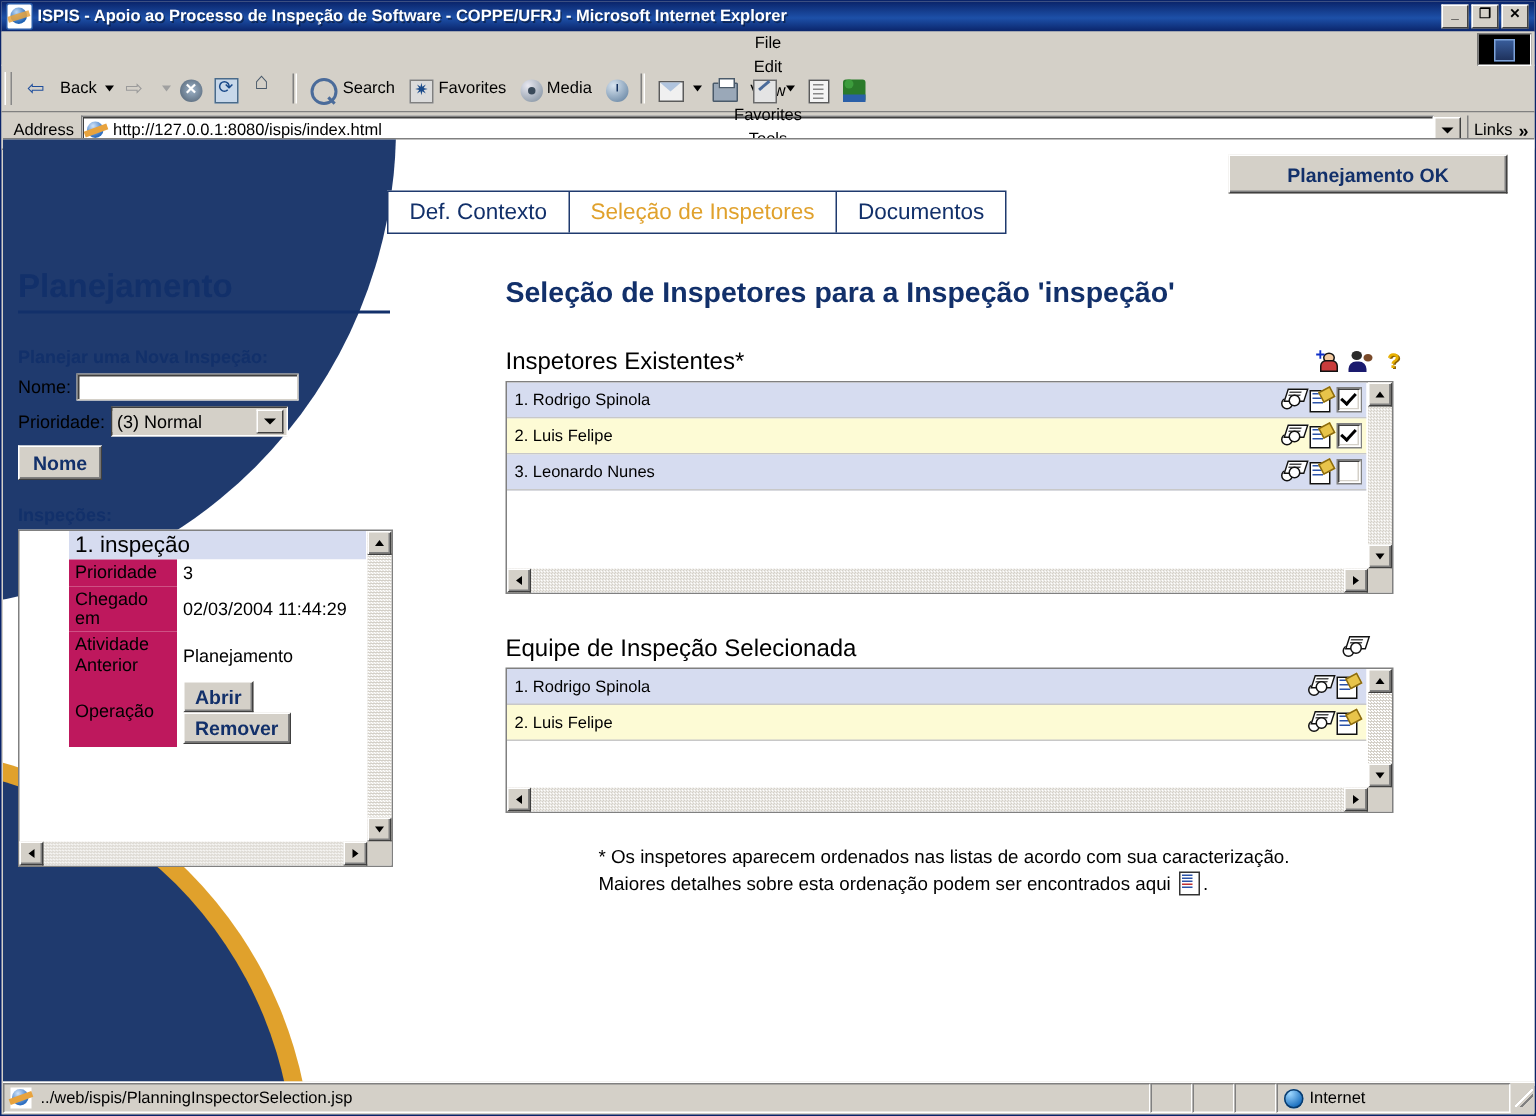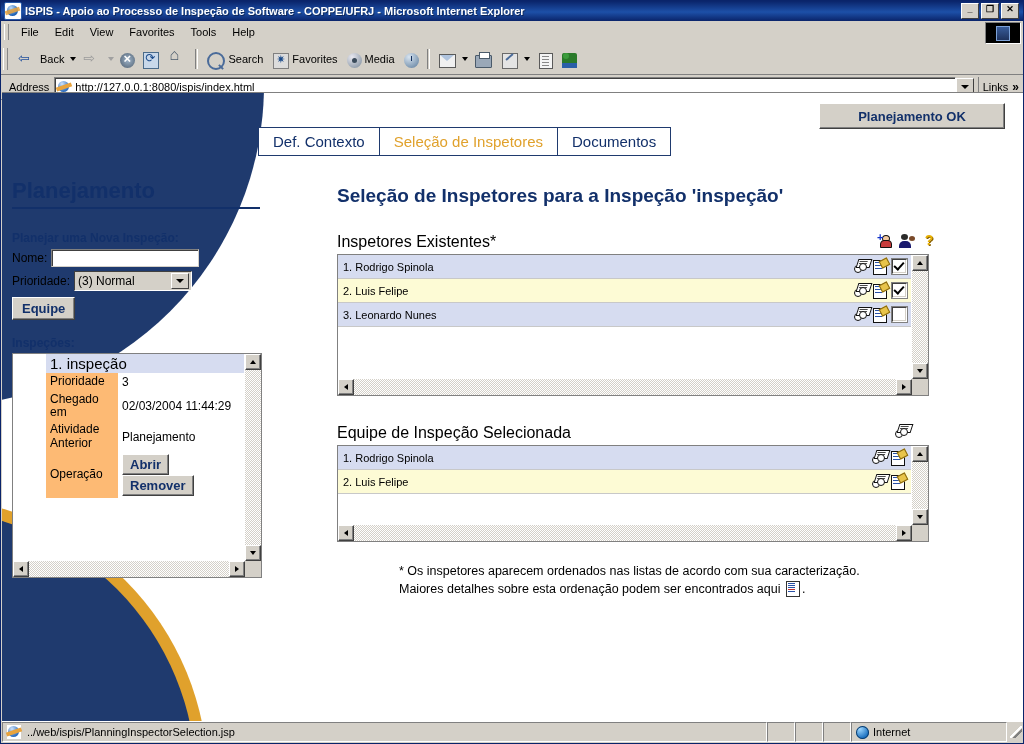--- a/index.html
+++ b/index.html
@@ -28,21 +28,21 @@
   .tb-btns{display:flex;gap:2px;padding-right:2px;}
   .tb-btn{width:16px;height:14px;background:#d4d0c8;
           border-top:1px solid #fff;border-left:1px solid #fff;
           border-right:1px solid #404040;border-bottom:1px solid #404040;
           position:relative;font-size:9px;color:#000;line-height:12px;text-align:center;
           font-family:"Liberation Sans",sans-serif;}
   .tb-btn span{position:relative;top:-1px;font-weight:bold;}
 
   
   .menubar{height:22px;background:#d4d0c8;display:flex;align-items:center;
-           border-bottom:1px solid #d4d0c8;position:relative;}
+           border-bottom:1px solid #d4d0c8;position:relative;flex-direction:column;}
   .grip{width:3px;height:16px;margin:0 4px 0 3px;
         border-left:1px solid #fff;border-right:1px solid #888;}
   .menu-item{padding:2px 8px;font-size:11px;color:#000;}
   .menu-logo{position:absolute;right:2px;top:1px;width:34px;height:20px;
              background:#000;border-top:1px solid #808080;border-left:1px solid #808080;
              border-right:1px solid #fff;border-bottom:1px solid #fff;
              display:flex;align-items:center;justify-content:center;overflow:hidden;}
   .menu-logo i{display:block;width:14px;height:15px;
                background:linear-gradient(180deg,#3a5f9e,#1d2f58);
                box-shadow:inset 0 0 0 1px #7da2d8;}
@@ -179,21 +179,21 @@
        box-shadow:inset -1px -1px 0 #808080;}
   .lp-insp{font-size:12px;font-weight:bold;color:#12306a;margin-top:16px;}
 
   
   .ibox{position:relative;width:250px;height:225px;margin-top:3px;
         border:1px solid #808080;background:#fff;box-sizing:border-box;}
   .ibox-body{position:absolute;left:0;top:0;right:17px;bottom:17px;overflow:hidden;padding-left:33px;}
   .ibox-head{background:#d6dcf0;font-size:15px;color:#000;padding:1px 4px;}
   .itab{width:100%;border-collapse:collapse;font-size:12px;}
   .itab td{padding:2px 4px;vertical-align:middle;color:#000;}
-  .itab td.k{background:#fdba74;width:64px;line-height:1.1;}
+  .itab td.k{background:#be185d;width:64px;line-height:1.1;}
   .itab td.v{background:#fff;}
   .mini-btn{background:#d4d0c8;color:#12306a;font-weight:bold;font-size:13px;
             padding:2px 7px;display:inline-block;margin-right:2px;
             border-top:1px solid #fff;border-left:1px solid #fff;
             border-right:1px solid #404040;border-bottom:1px solid #404040;
             box-shadow:inset -1px -1px 0 #808080;}
 
   
   .sb-v{position:absolute;right:0;top:0;bottom:16px;width:16px;
         background:repeating-conic-gradient(#fff 0% 25%,#d4d0c8 0% 50%) 0 0/2px 2px;}
@@ -428,21 +428,21 @@
           <div class="frm-label">Prioridade:</div>
           <div class="sel">
             <div class="sel-val">(3) Normal</div>
             <div class="sel-btn">
                 <i></i>
               </div>
           </div>
         </div>
 
         <div style="margin-top:6px;">
-          <span class="btn">Equipe</span>
+          <span class="btn">Nome</span>
         </div>
 
         <div class="lp-insp">Inspeções:</div>
 
         <div class="ibox">
           <div class="ibox-body">
             <div class="ibox-head">1. inspeção</div>
             <table class="itab">
               <tbody>
                   <tr>

